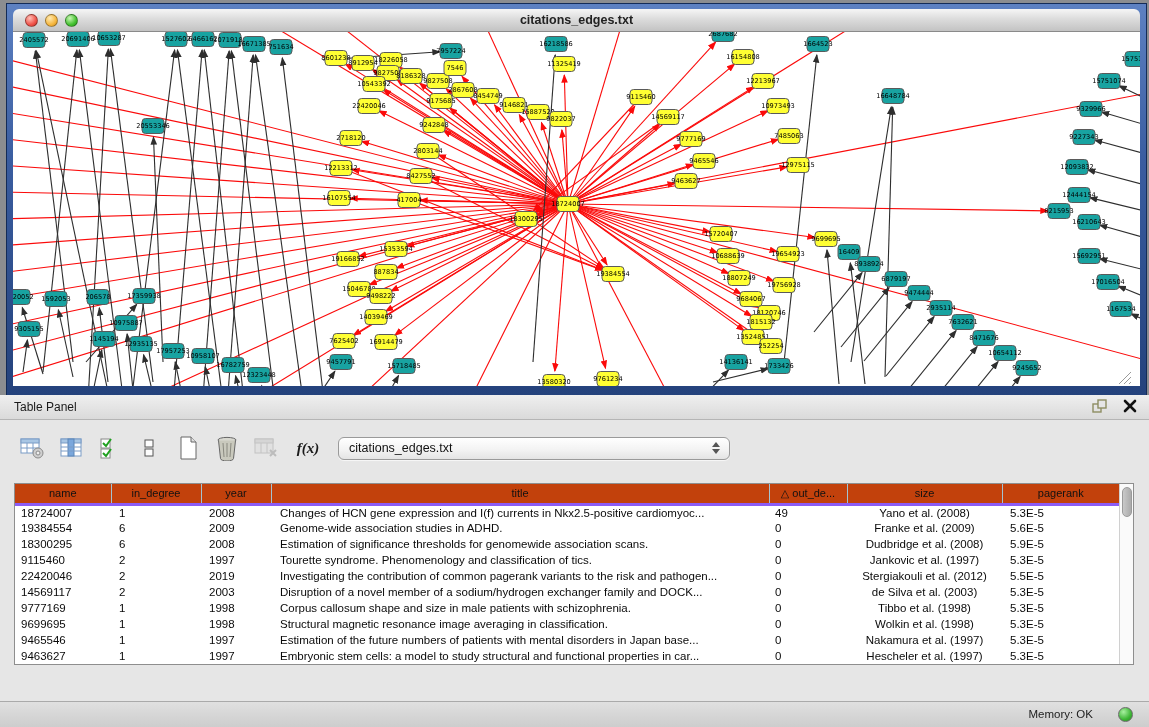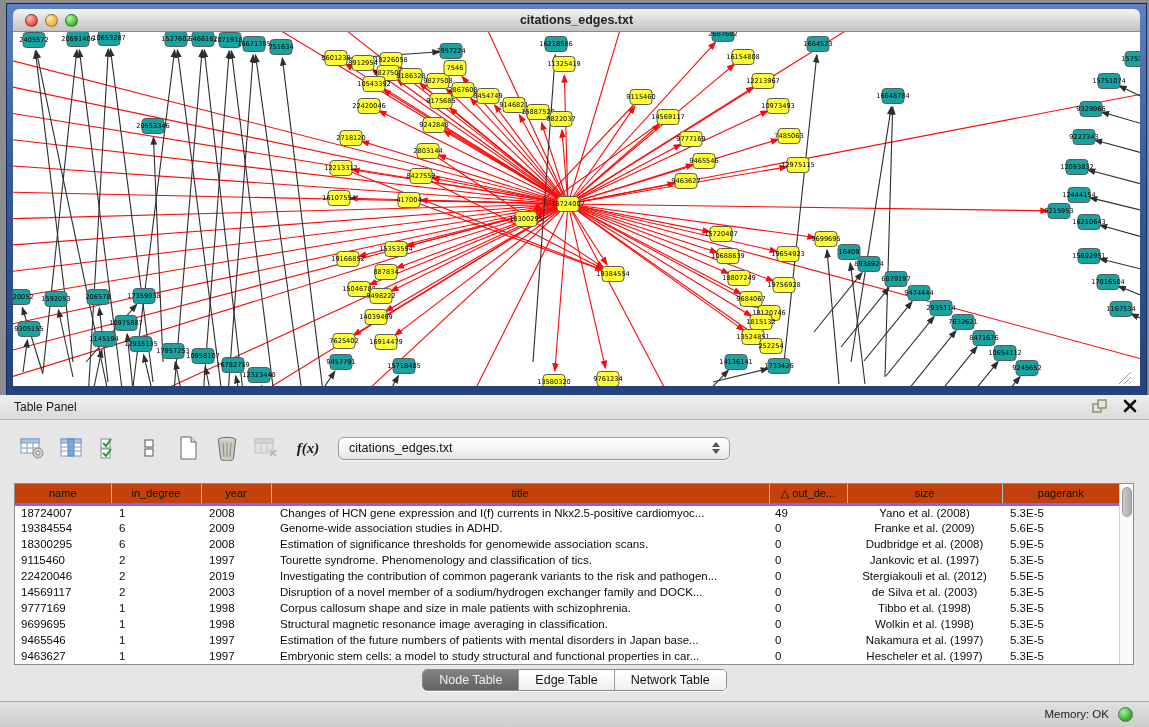--- a/index.html
+++ b/index.html
@@ -58,21 +58,21 @@
 
   .tabbar { position:absolute; left:0; top:274px; width:100%; display:flex; justify-content:center; }
   .segmented { display:flex; border:1px solid #8a8a8a; border-radius:5px; overflow:hidden;
     background:#fdfdfd; box-shadow:0 1px 1px rgba(255,255,255,.8); }
   .segment { padding:3px 16px; font-size:12.5px; color:#111; border-right:1px solid #9a9a9a; background:linear-gradient(180deg,#ffffff,#f0f0f0); }
   .segment:last-child { border-right:none; }
   .segment.selected { background:linear-gradient(180deg,#828282,#636363); color:#efefef; }
 
   .statusbar { position:absolute; left:0; bottom:0; width:100%; height:26px;
     background:linear-gradient(180deg,#e0e0e0,#cdcdcd); border-top:1px solid #aaaaaa; }
-  .mem { position:absolute; right:40px; top:6px; font-size:11.5px; color:#222; }
+  .mem { position:absolute; right:56px; top:6px; font-size:11.5px; color:#222; }
   .mem-dot { position:absolute; right:16px; top:5px; width:15px; height:15px; border-radius:50%;
     border:1px solid #6a6a6a; background:radial-gradient(circle at 35% 30%, #a8f0a0, #3db535 60%, #238e1c); }
 </style>
 </head>
 <body>
 
 <div class="net-window">
   <div class="titlebar">
     <div class="traffic">
       <span class="tl red"></span>
@@ -871,25 +871,18 @@
             <td class="c-short">Hescheler et al. (1997)</td>
             <td class="c-pr">5.3E-5</td>
           </tr>
         </tbody>
     </table>
     <div class="vscroll">
       <div class="vthumb"></div>
     </div>
   </div>
 
-  <div class="tabbar">
-    <div class="segmented">
-        <div class="segment selected">Node Table</div>
-        <div class="segment">Edge Table</div>
-        <div class="segment">Network Table</div>
-      </div>
-  </div>
 
   <div class="statusbar">
     <span class="mem">Memory: OK</span>
     <span class="mem-dot"></span>
   </div>
 </div>
 
 </body></html>

